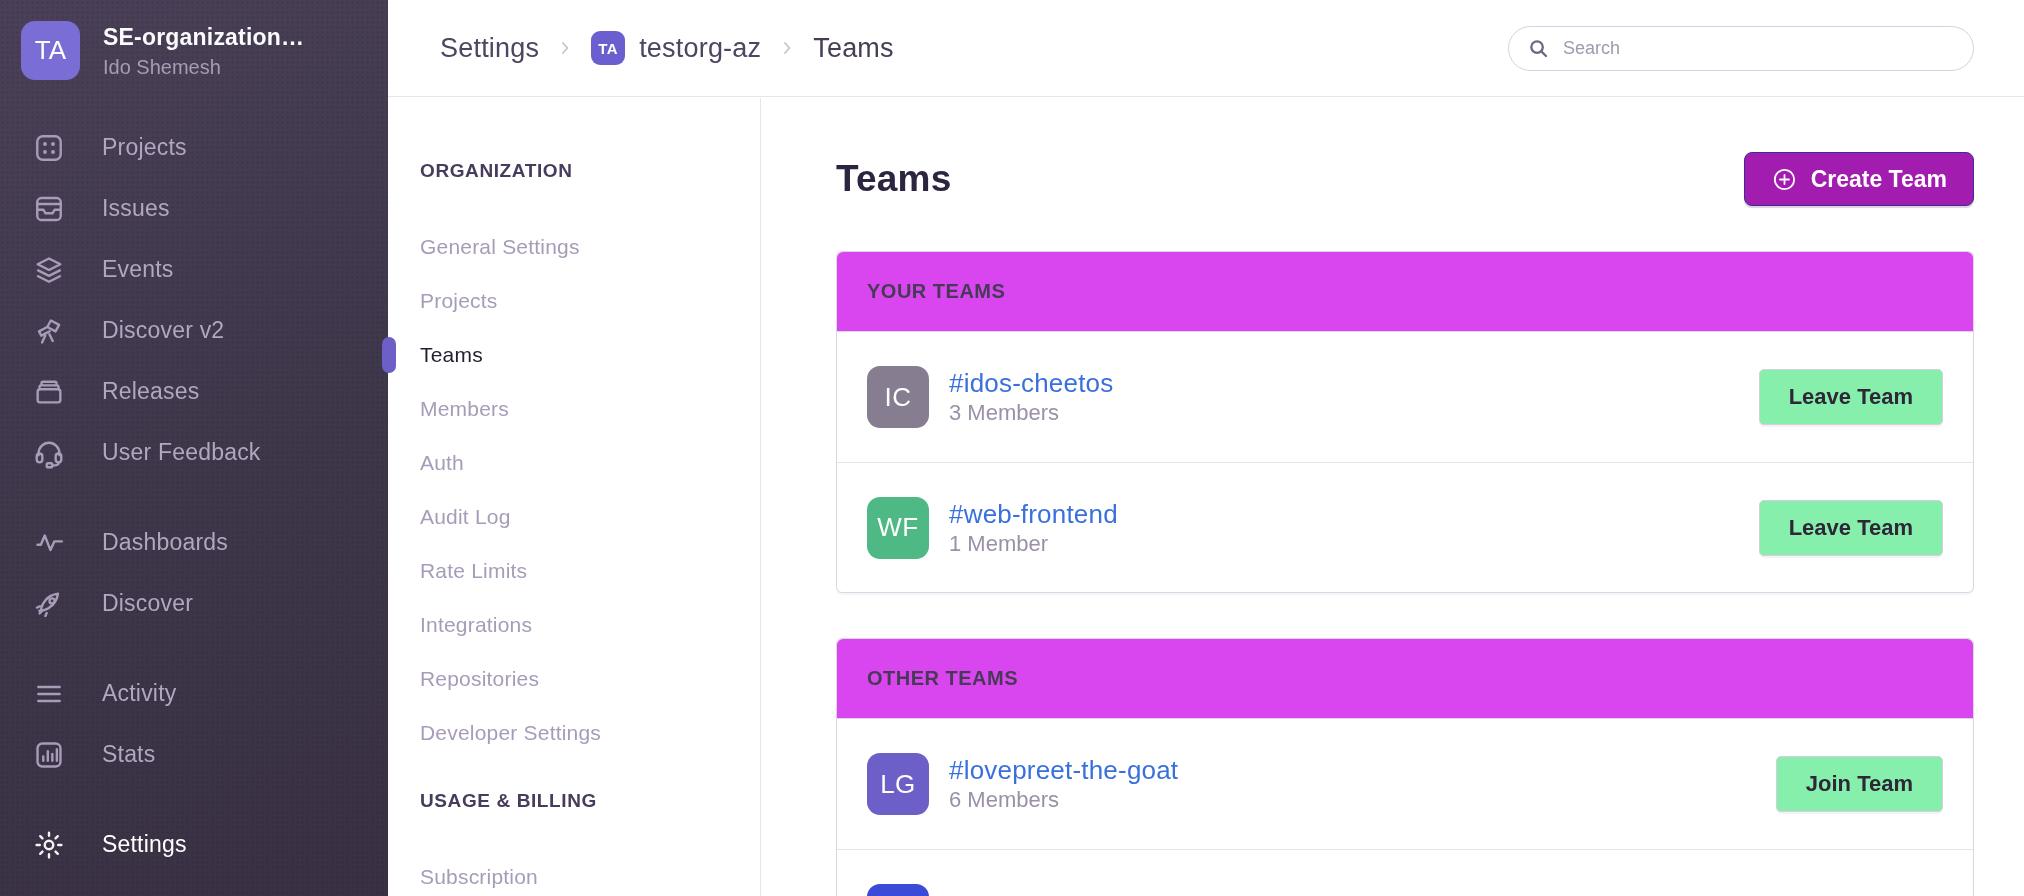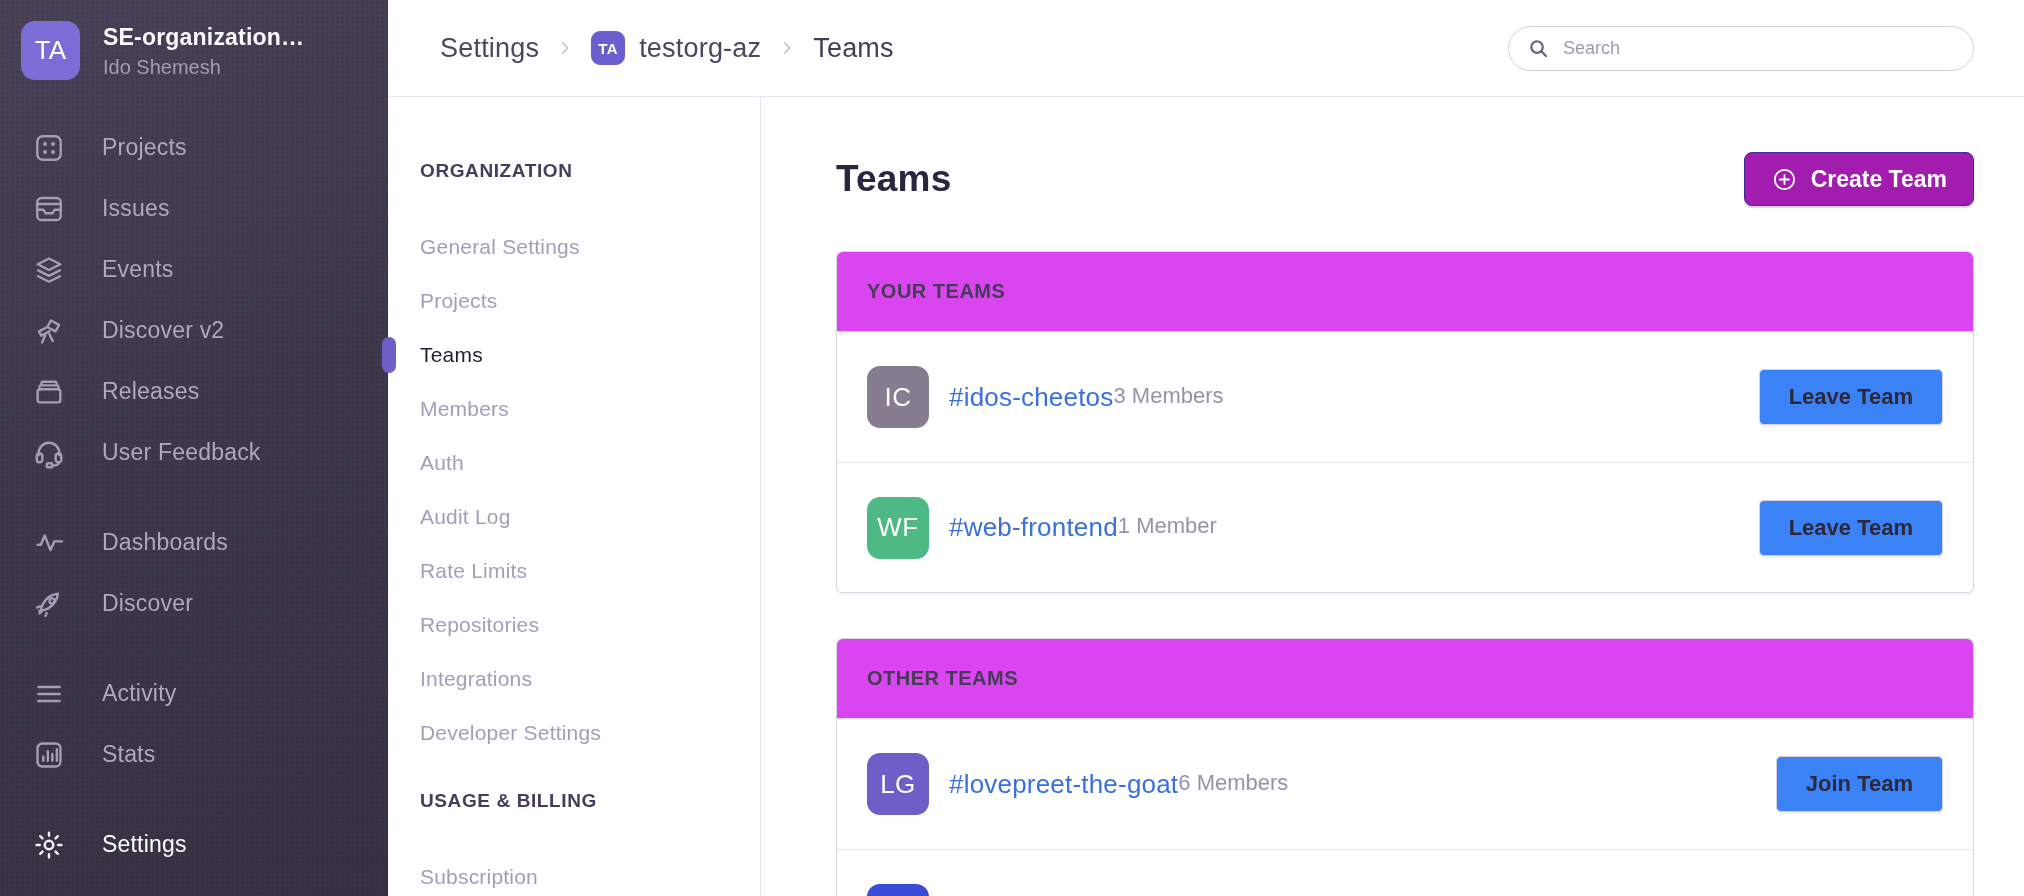--- a/index.html
+++ b/index.html
@@ -102,25 +102,25 @@
     height: 80px; background: #d946ef; border-bottom: 1px solid #DCD6E3;
     border-radius: 6px 6px 0 0; display: flex; align-items: center; padding: 0 30px;
     font-size: 20px; font-weight: 800; color: #463A56; letter-spacing: .5px;
   }
   .team-row { height: 130px; display: flex; align-items: center; padding: 0 30px; }
   .team-row + .team-row { border-top: 1px solid #E6E1EB; }
   .team-avatar {
     width: 62px; height: 62px; border-radius: 13px; color: #fff; font-size: 26px; font-weight: 400;
     display: flex; align-items: center; justify-content: center; flex: none; letter-spacing: .5px;
   }
-  .team-info { display: flex; margin-left: 20px; }
+  .team-info { display: flex; flex-direction: column; margin-left: 20px; }
   .team-link { font-size: 26px; color: #3A70DC; text-decoration: none; cursor: pointer; font-weight: 400; letter-spacing: .2px; }
   .team-members { font-size: 22px; color: #9A90A8; margin-top: 1px; }
   .team-action {
-    margin-left: auto; height: 56px; padding: 0 29px; background: #3b82f6; cursor: pointer;
+    margin-left: auto; height: 56px; padding: 0 29px; background: #86efac; cursor: pointer;
     border: 1px solid #D5CEDD; border-radius: 5px; font-size: 22px; font-weight: 700;
     color: #2D2737; font-family: inherit; box-shadow: 0 2px 0 rgba(45,0,85,0.05);
   }
 </style>
 </head>
 <body>
 
 <aside class="sidebar">
   <div class="org-header">
     <div class="org-avatar">TA</div>
@@ -280,22 +280,22 @@
 <nav class="settings-nav">
     <div class="sn-heading">ORGANIZATION</div>
     <div class="sn-list">
       <div class="sn-item">General Settings</div>
       <div class="sn-item">Projects</div>
       <div class="sn-item active">Teams</div>
       <div class="sn-item">Members</div>
       <div class="sn-item">Auth</div>
       <div class="sn-item">Audit Log</div>
       <div class="sn-item">Rate Limits</div>
+      <div class="sn-item">Integrations</div>
       <div class="sn-item">Repositories</div>
-      <div class="sn-item">Integrations</div>
       <div class="sn-item">Developer Settings</div>
     </div>
     <div class="sn-heading">USAGE &amp; BILLING</div>
     <div class="sn-list">
       <div class="sn-item">Subscription</div>
     </div>
   </nav>
 
 <main class="main">
   <div class="title-row">

